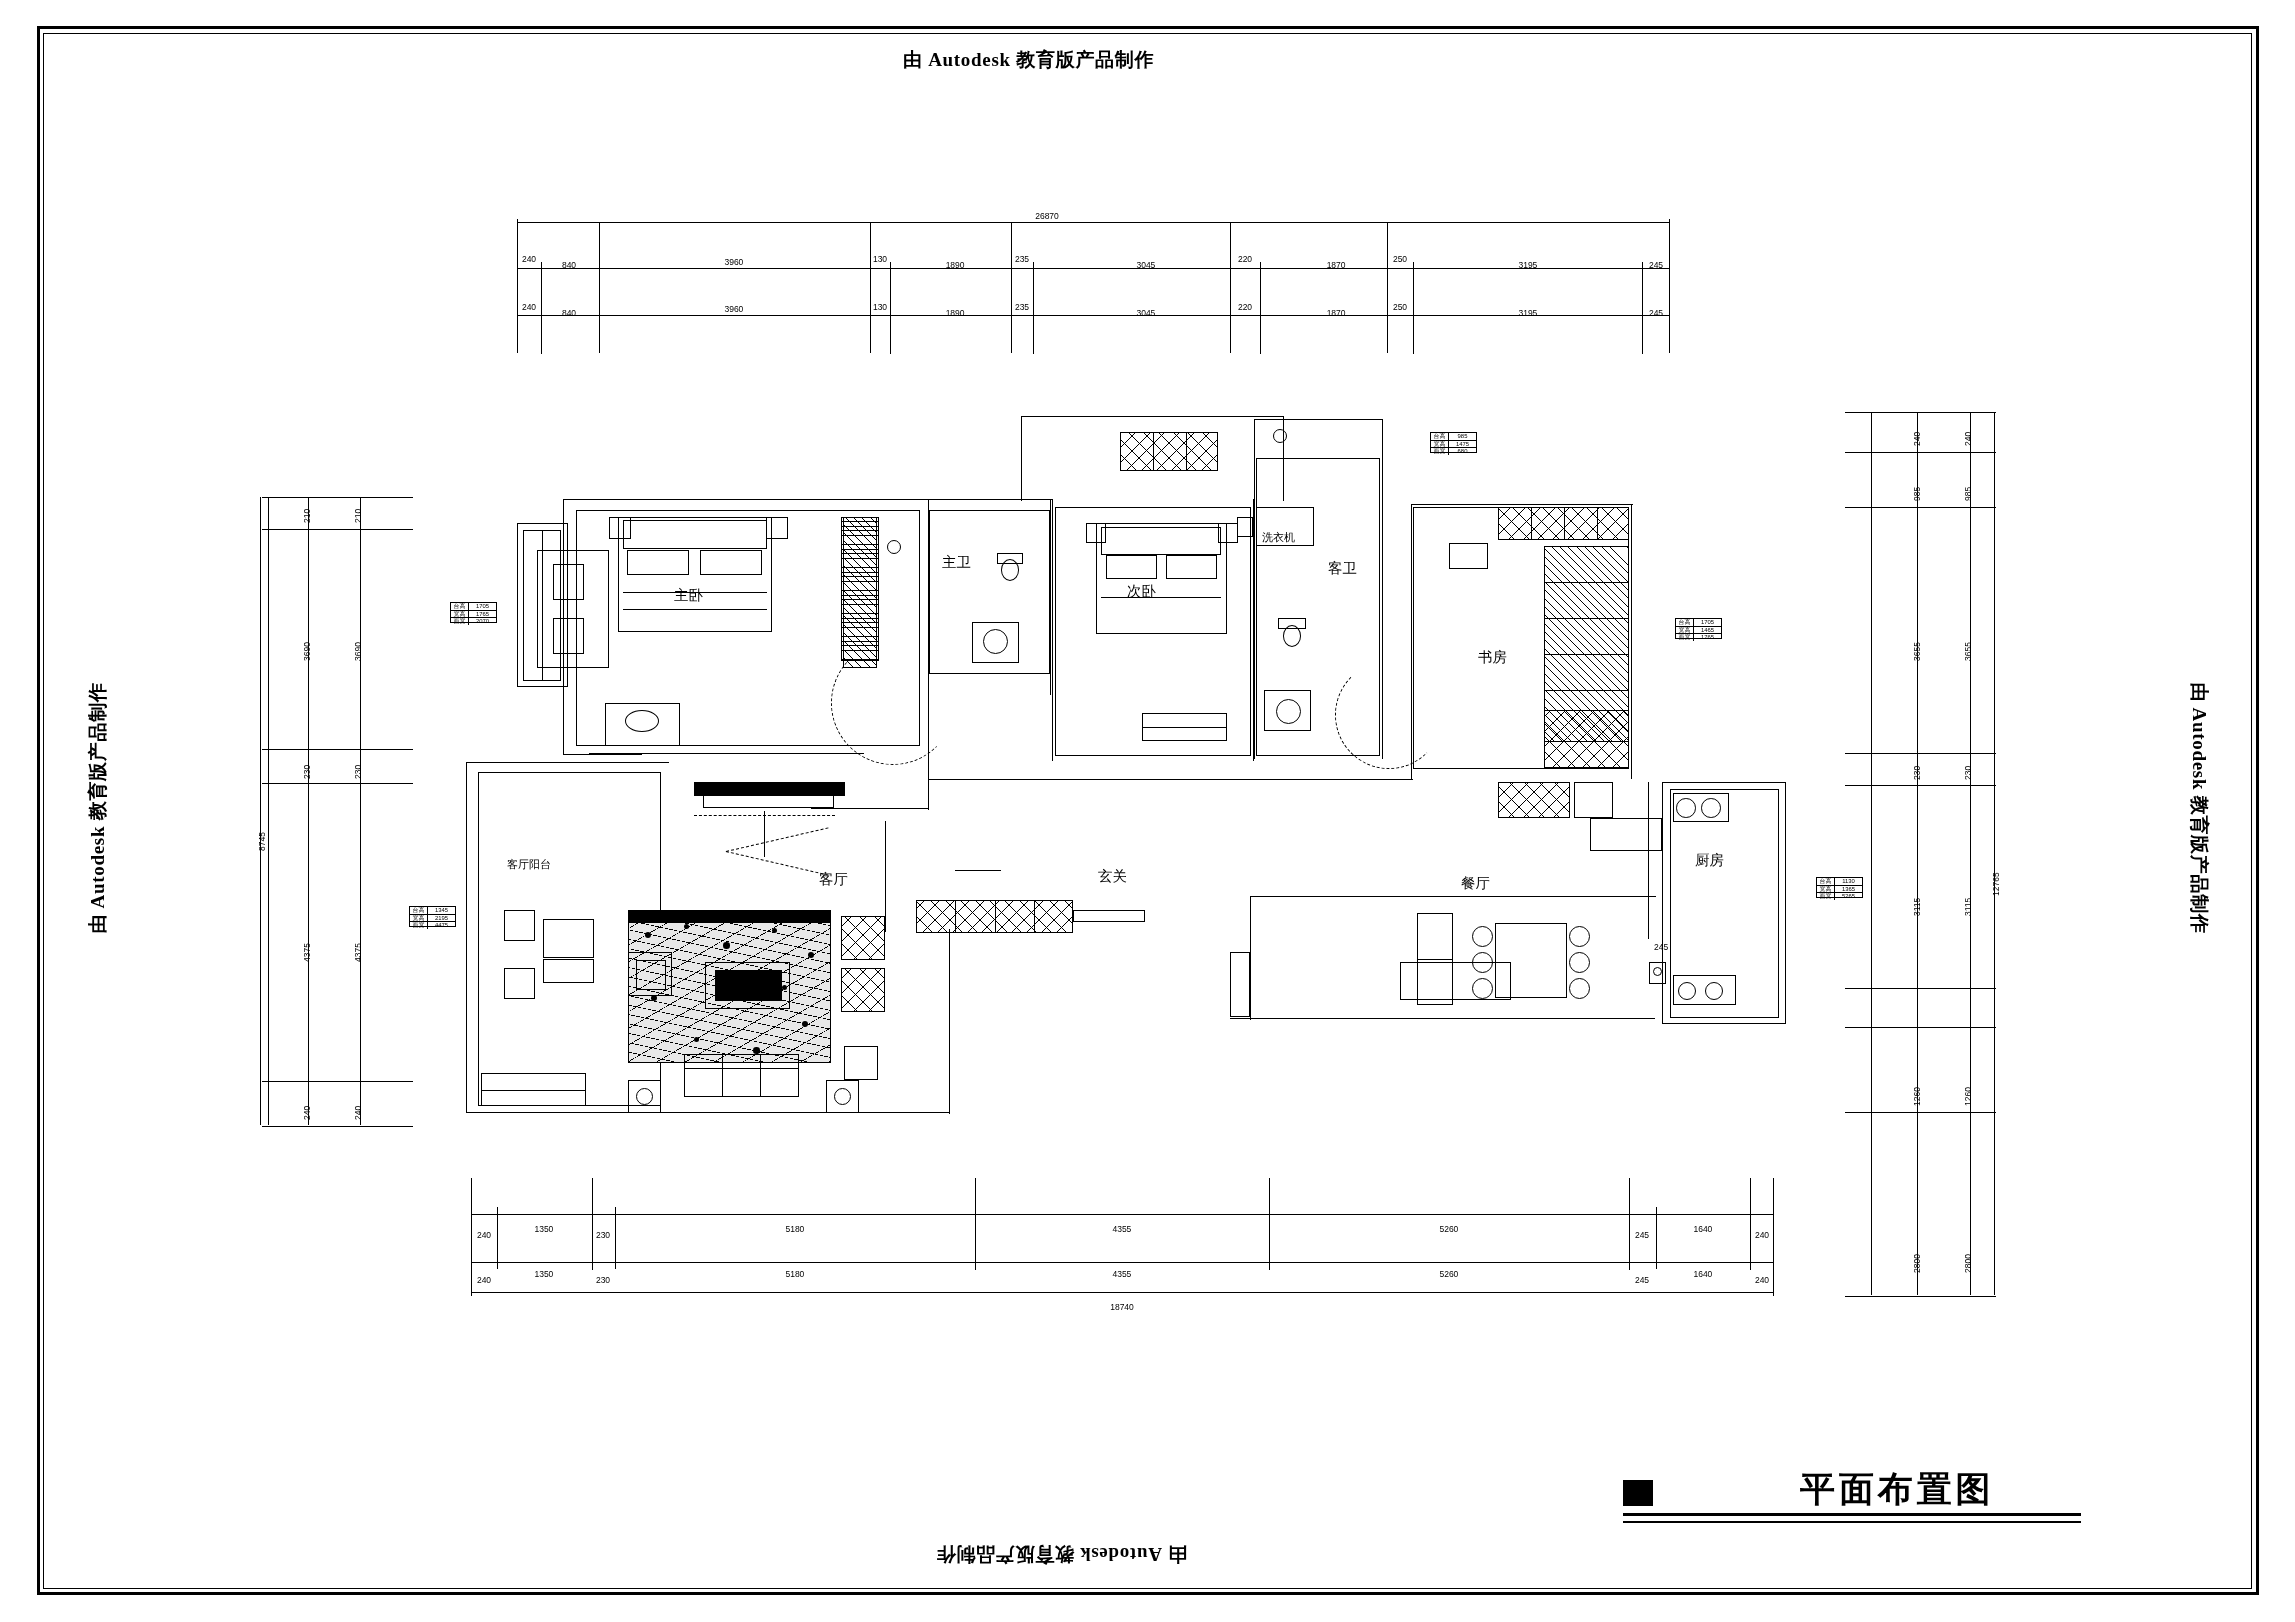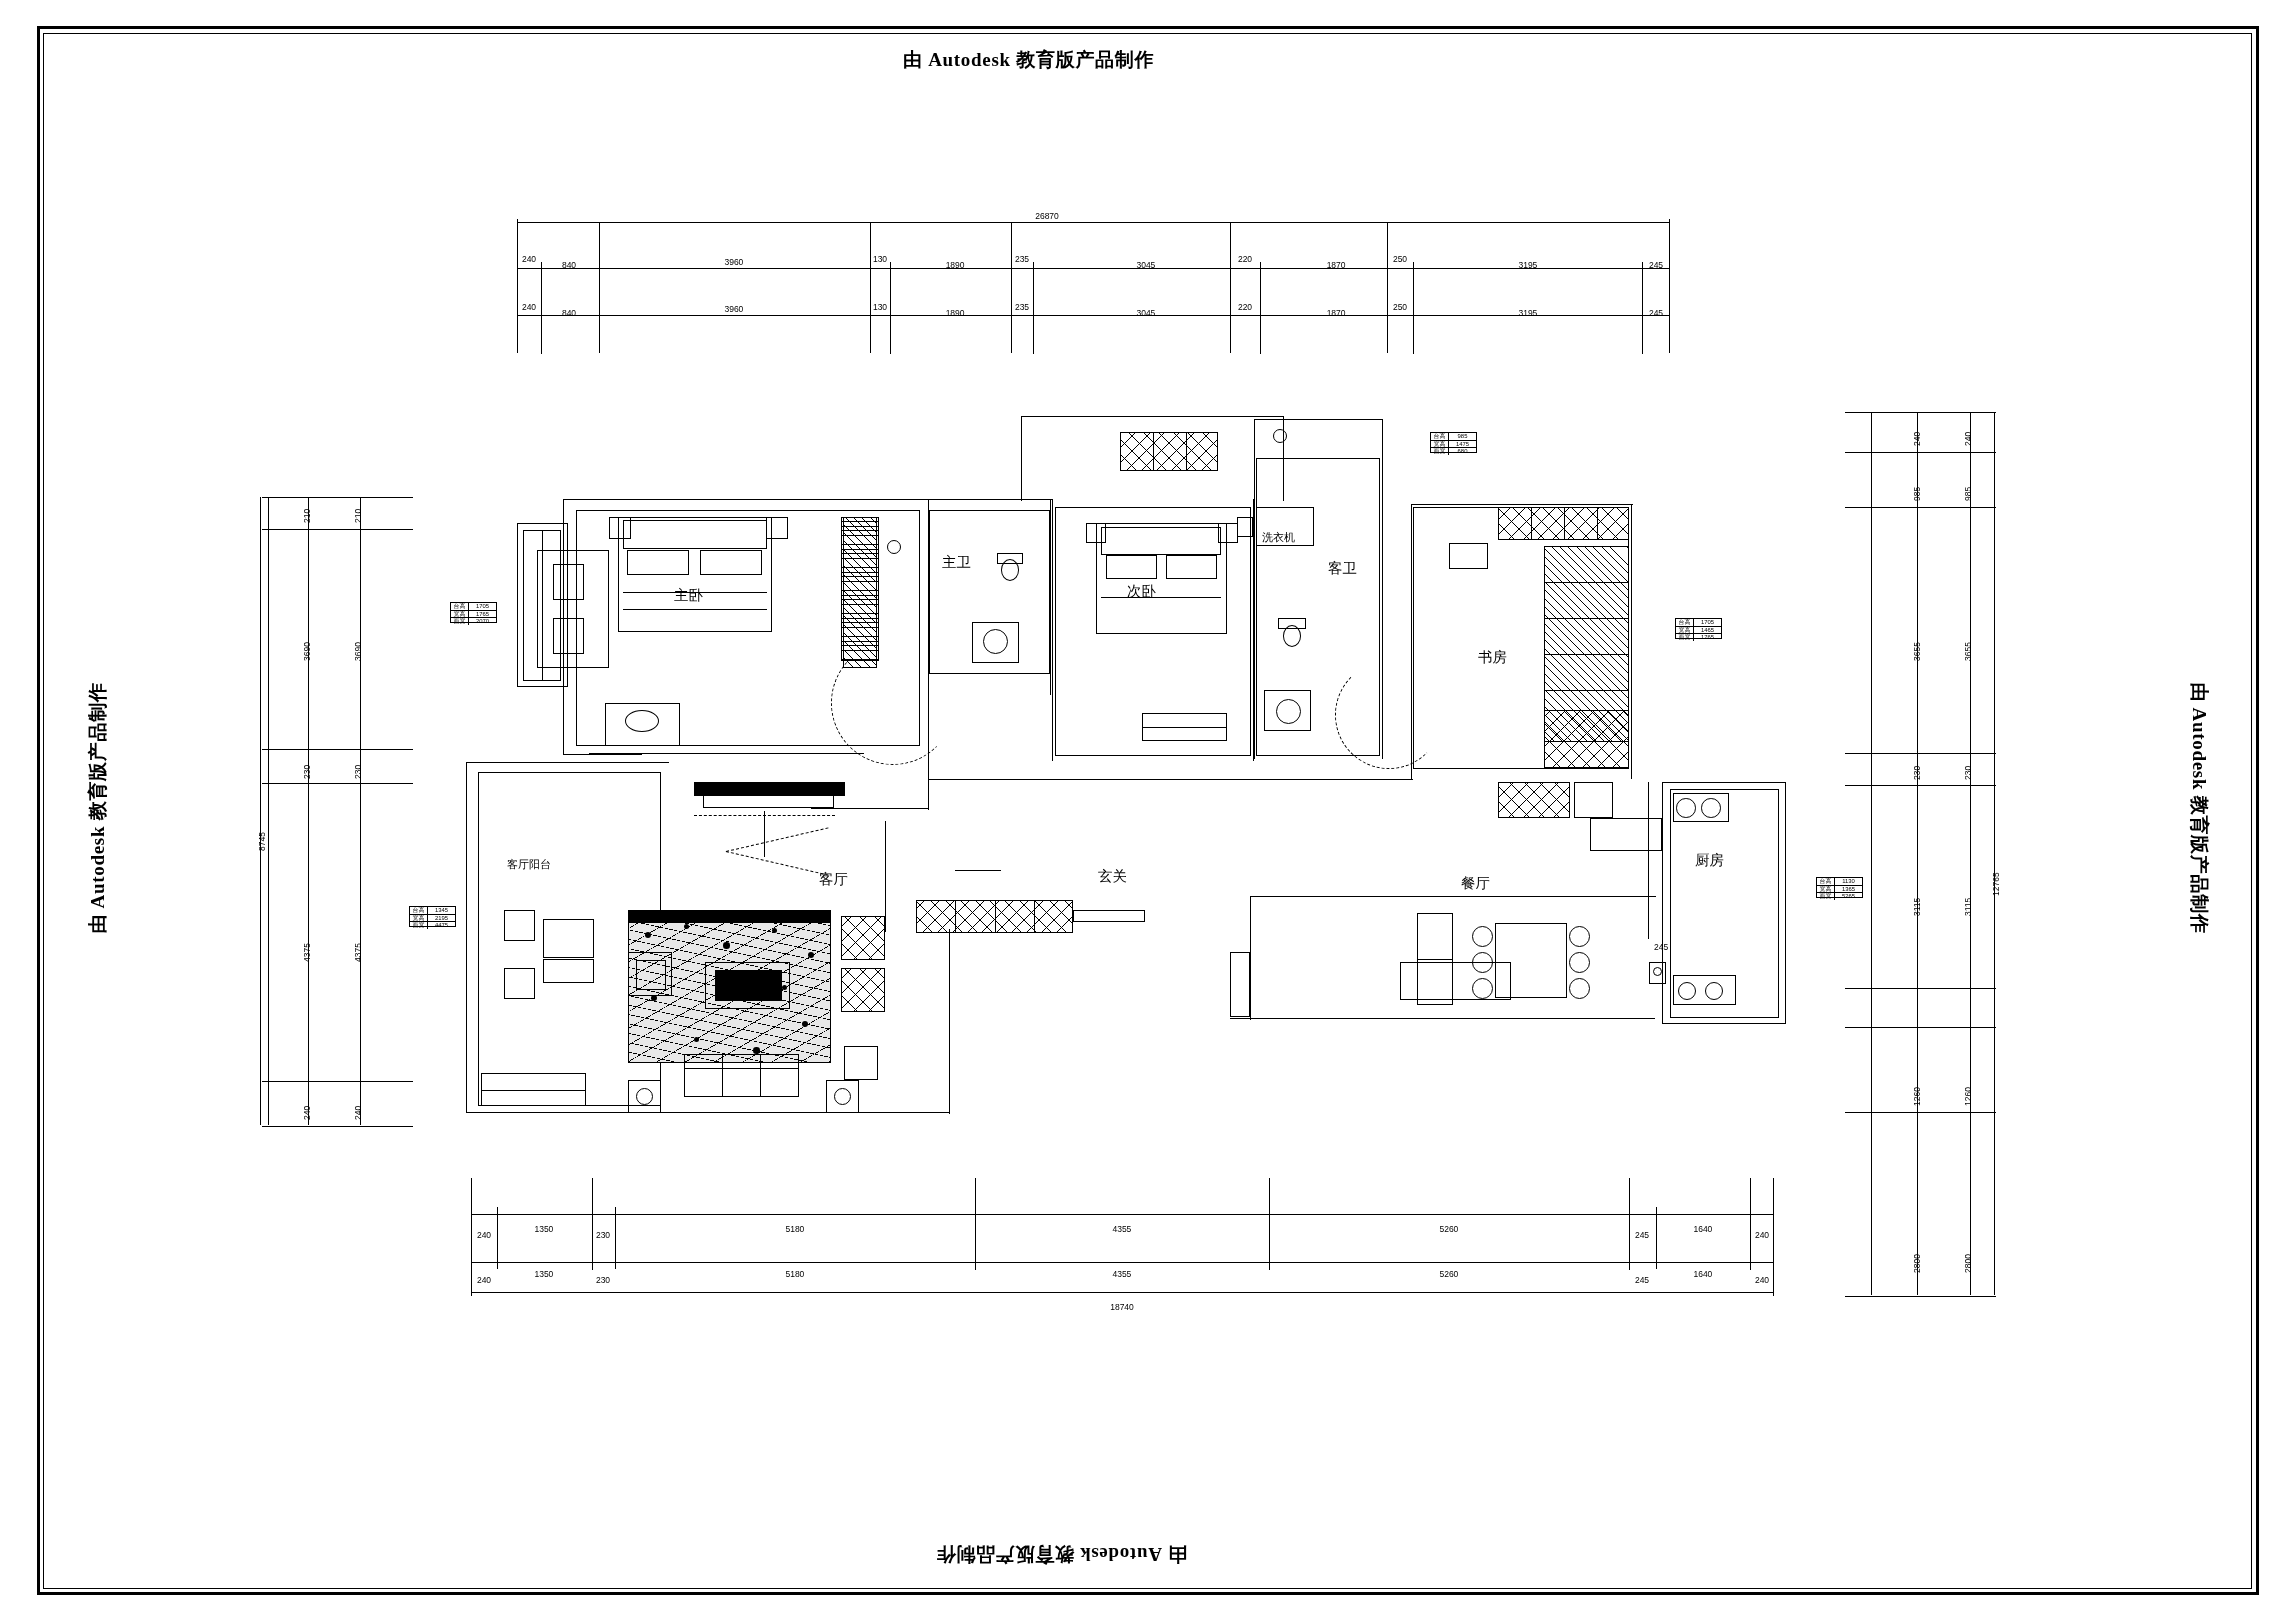--- a/index.html
+++ b/index.html
@@ -522,15 +522,21 @@
     <div>
         <span class="k">宽高</span>
         <span class="v">1365</span>
       </div>
     <div>
         <span class="k">面宽</span>
         <span class="v">5265</span>
       </div>
   </div>
 
+  <div class="title-block">
+    <div class="title-sq"></div>
+    <div class="title-text">平面布置图</div>
+    <div class="title-rule1"></div>
+    <div class="title-rule2"></div>
+  </div>
 
 </div>
 
 
 </body></html>

